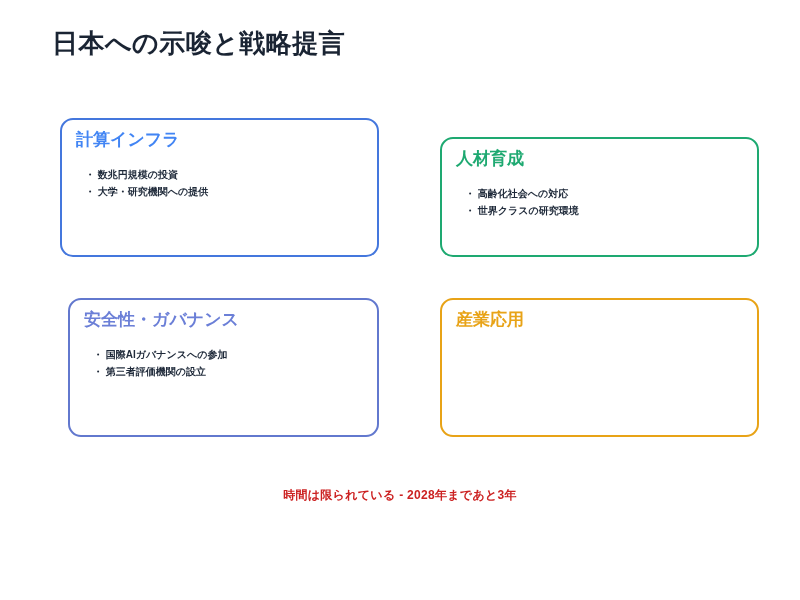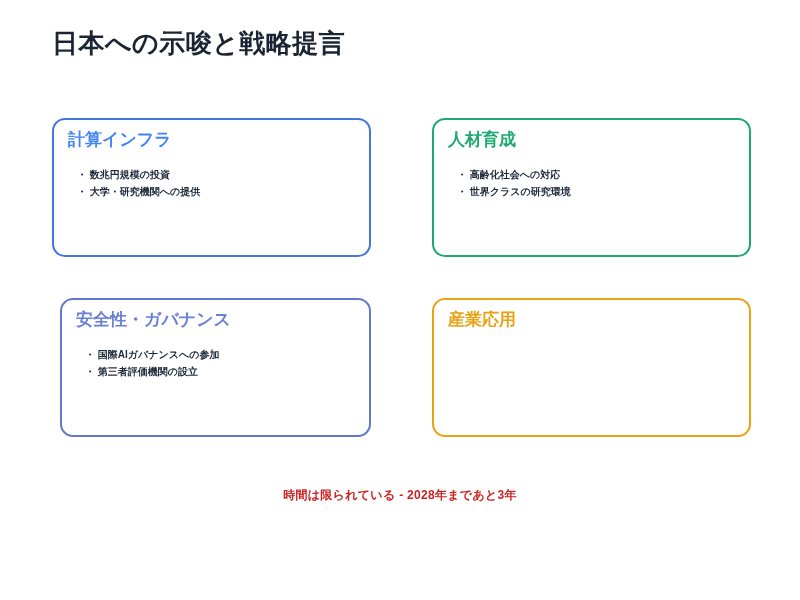--- a/index.html
+++ b/index.html
@@ -25,21 +25,21 @@
     left: 52px;
     top: 26px;
     font-size: 26px;
     font-weight: bold;
     color: #1a2433;
     letter-spacing: 0.5px;
     white-space: nowrap;
   }
   .card-grid {
     position: absolute;
-    left: 52px;
+    left: 60px;
     top: 118px;
     width: 700px;
     display: grid;
     grid-template-columns: 319px 319px;
     grid-template-rows: 139px 139px;
     column-gap: 61px;
     row-gap: 41px;
   }
   .card {
     box-sizing: border-box;
@@ -92,21 +92,21 @@
   <div class="card-grid">
 
     <div class="card" style="border-color: rgb(68, 119, 221);">
       <div class="card-title" style="color: rgb(66, 133, 244);">計算インフラ</div>
       <ul class="card-bullets">
         <li>・ 数兆円規模の投資</li>
         <li>・ 大学・研究機関への提供</li>
       </ul>
     </div>
 
-    <div class="card" style="border-color: rgb(30, 169, 113);">
+    <div class="card" style="border-color: rgb(30, 169, 113); margin-top: 19px;">
       <div class="card-title" style="color: rgb(30, 169, 113);">人材育成</div>
       <ul class="card-bullets">
         <li>・ 高齢化社会への対応</li>
         <li>・ 世界クラスの研究環境</li>
       </ul>
     </div>
 
     <div class="card" style="border-color: rgb(98, 120, 206); margin-left: 8px;">
       <div class="card-title" style="color: rgb(107, 127, 215);">安全性・ガバナンス</div>
       <ul class="card-bullets">

